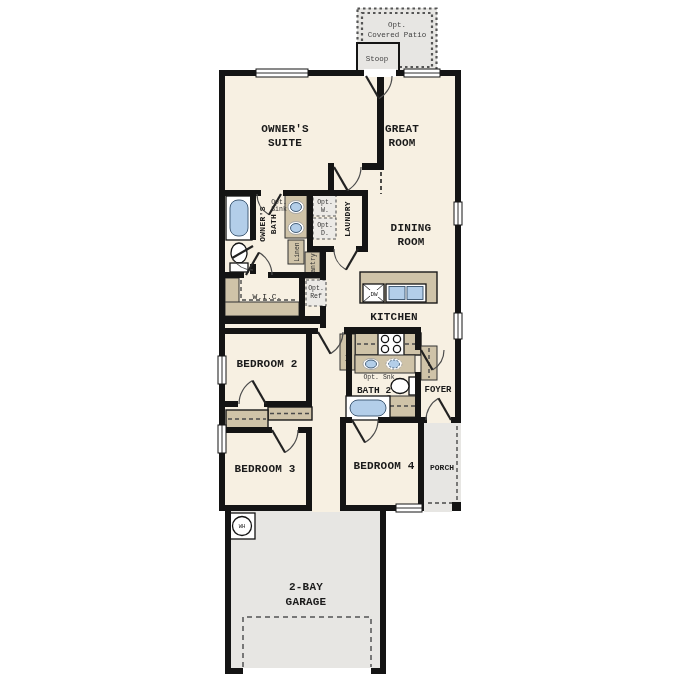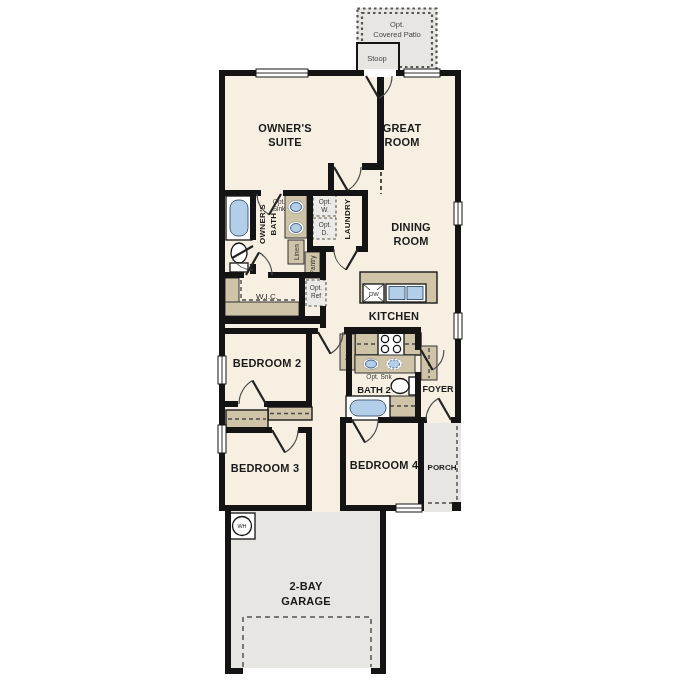--- a/index.html
+++ b/index.html
@@ -1,16 +1,16 @@
 <!DOCTYPE html>
 <html><head>
 <meta charset="utf-8">
 <style>
   html,body{margin:0;padding:0;background:#fff;}
-  .stage{width:687px;height:687px;position:relative;background:#fff;font-family:Liberation Sans, sans-serif;}
+  .stage{width:687px;height:687px;position:relative;background:#fff;font-family:Liberation Mono, monospace;}
   svg{display:block;}
   .wall{fill:#141414;}
   .floor{fill:#f7f0e2;}
   .out{fill:#e7e6e3;}
   .cab{fill:#cfc3a8;stroke:#1a1a1a;stroke-width:1.4;}
   .cabthin{fill:#cfc3a8;stroke:#333;stroke-width:1;}
   .fix{fill:#ffffff;stroke:#141414;stroke-width:1.3;}
   .blue{fill:#b3cee9;stroke:#35506b;stroke-width:0.9;}
   .dash{stroke:#4a4a4a;stroke-width:1.4;fill:none;stroke-dasharray:4 3;}
   .dashbox{fill:#eceae6;stroke:#555;stroke-width:1.1;stroke-dasharray:3 2.5;}

